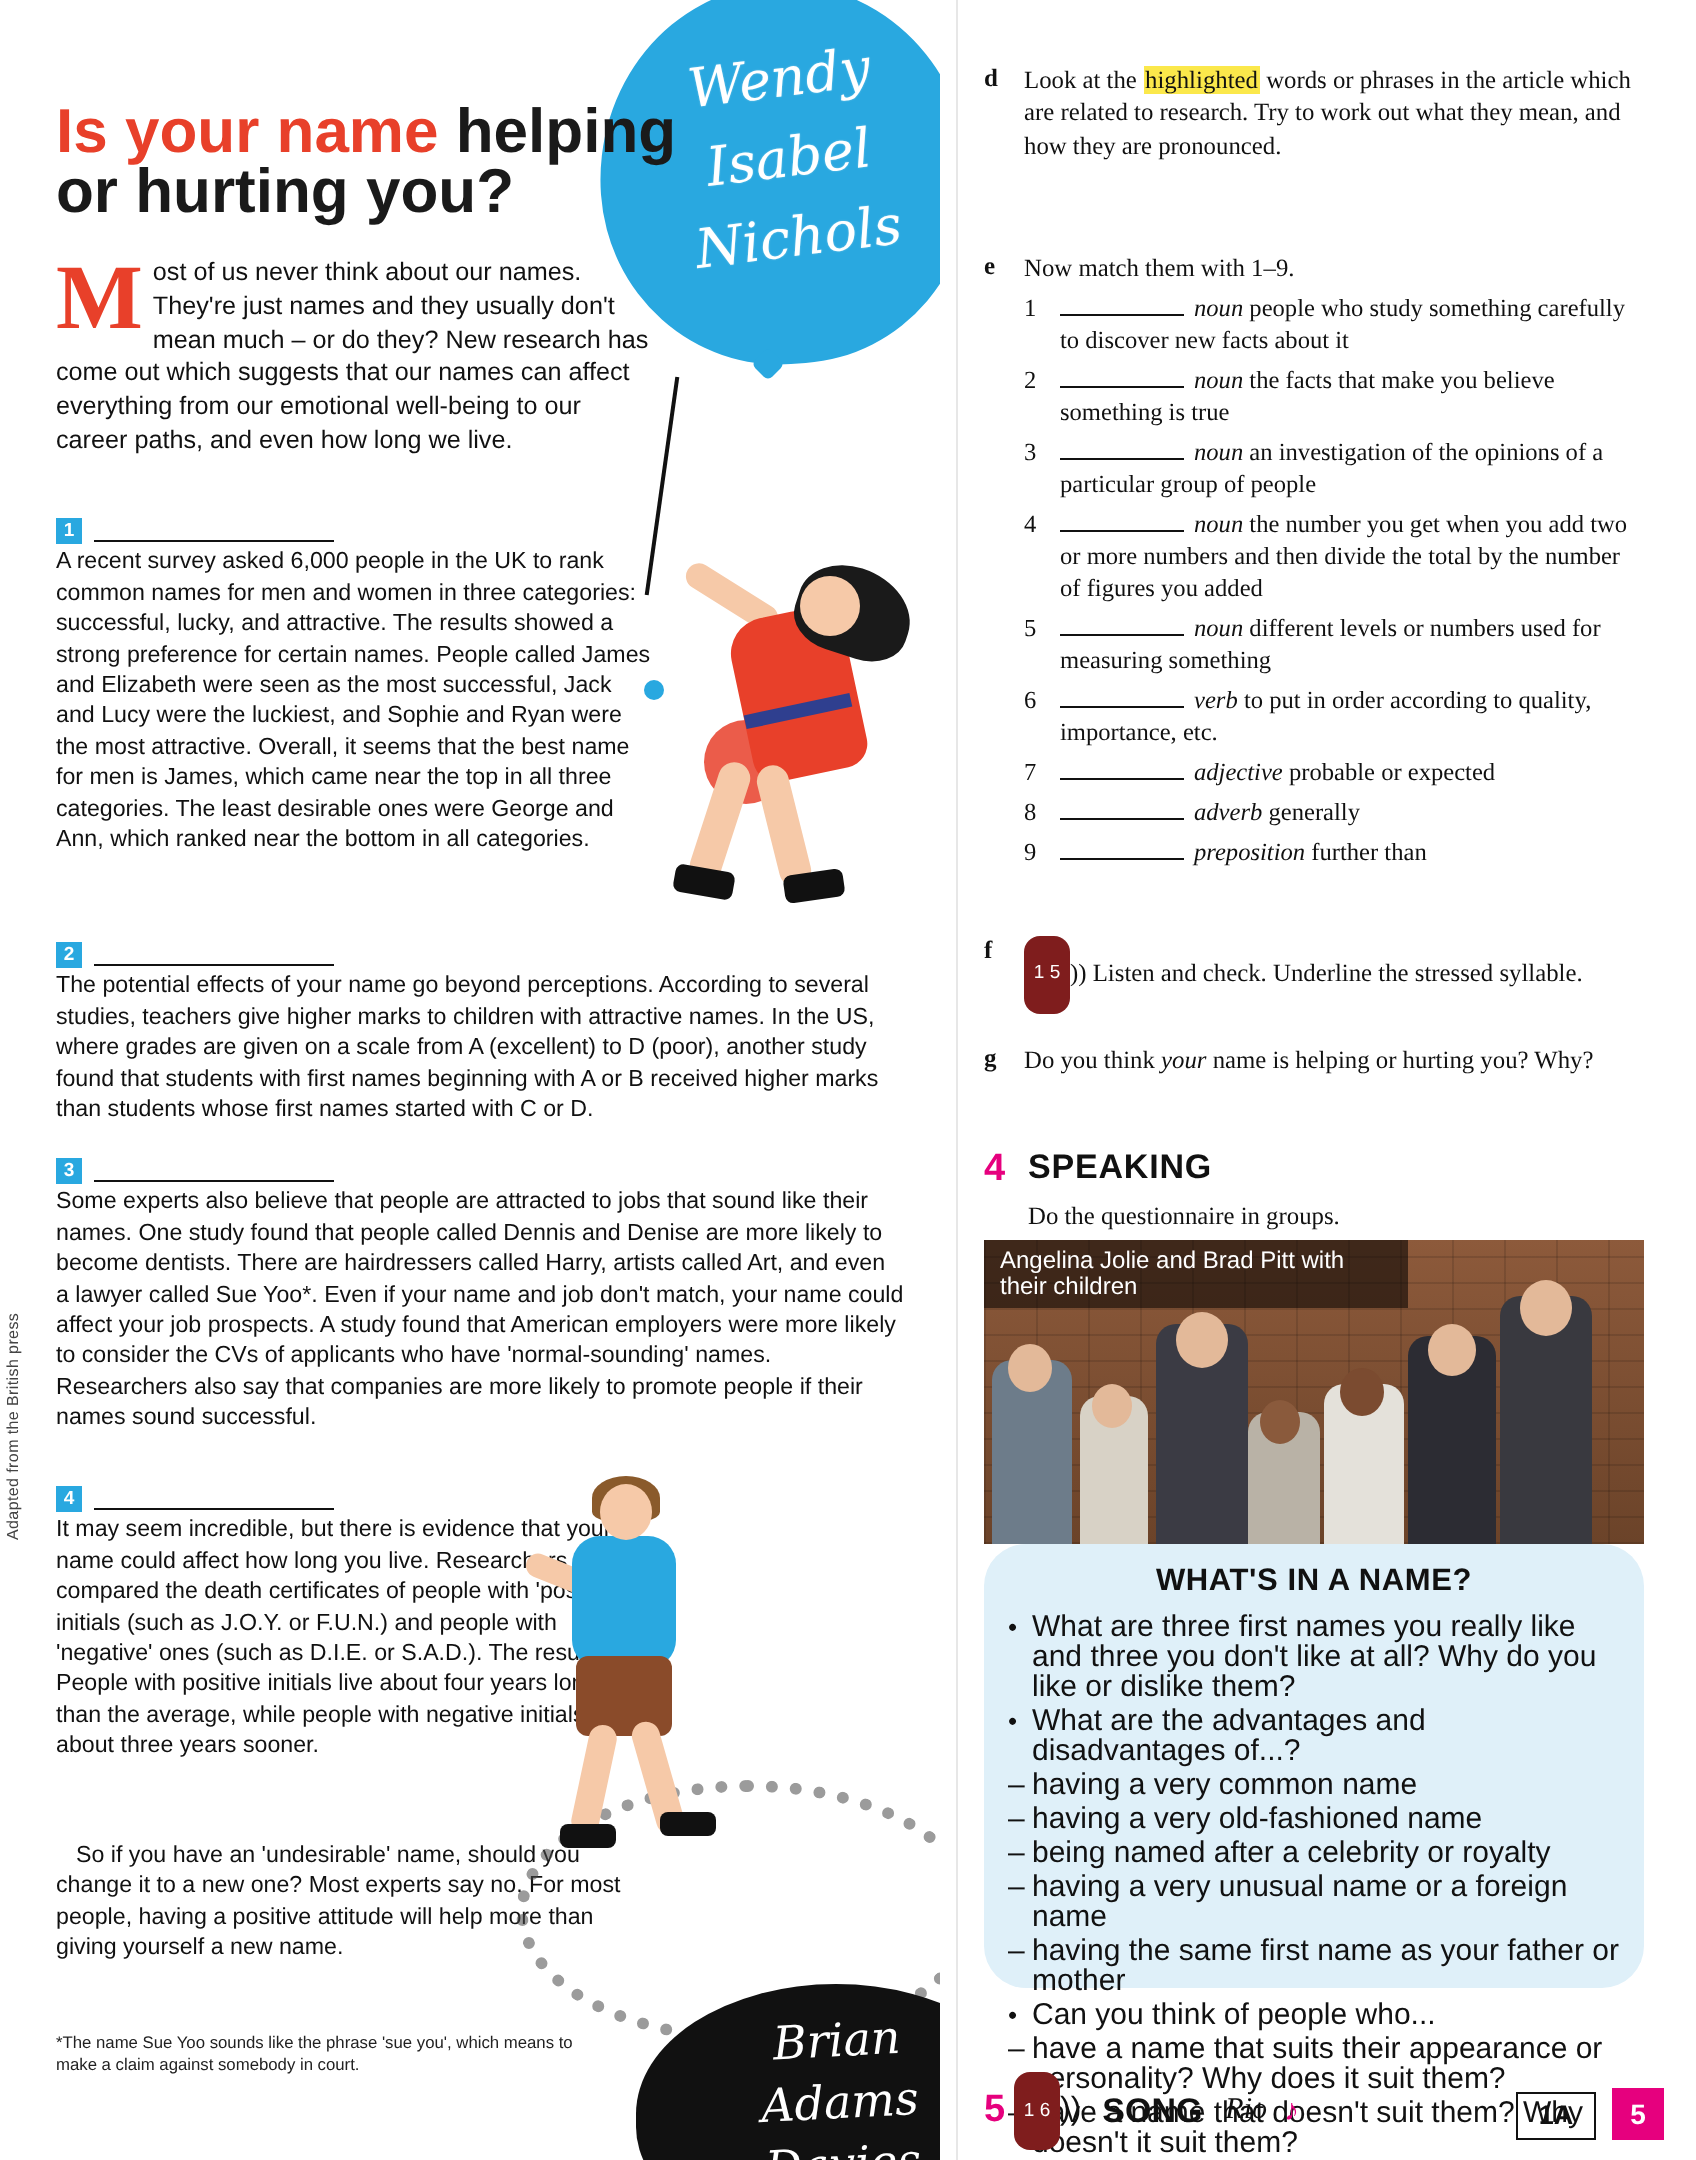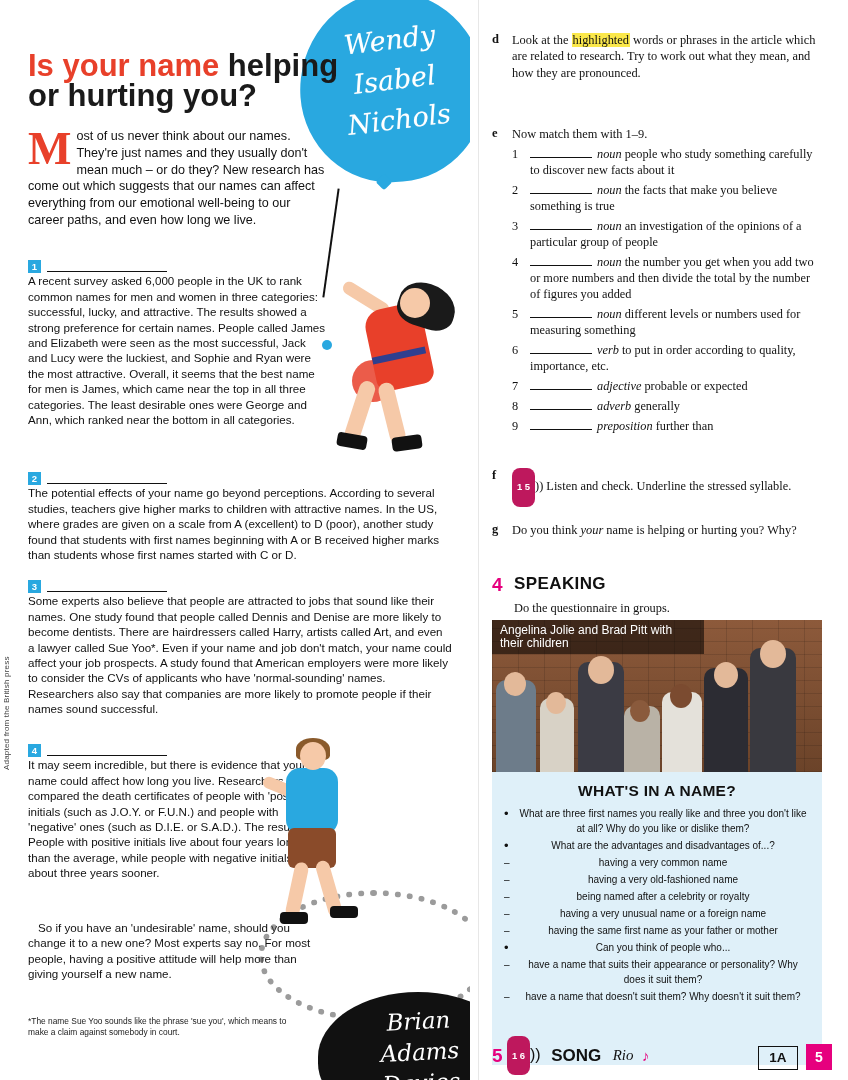--- a/index.html
+++ b/index.html
@@ -124,22 +124,22 @@
   .ex .body{margin-left:20px;font-size:12.4px;line-height:16.4px;color:#111;font-family:"Liberation Serif", serif;}
 
   .matchlist{margin-left:20px;margin-top:4px;font-family:"Liberation Serif", serif;}
   .matchrow{display:flex;font-size:12.3px;line-height:16px;margin-bottom:4px;}
   .matchrow .n{width:18px;flex:0 0 18px;}
   .matchrow .gap{display:inline-block;width:62px;border-bottom:1px solid #111;height:11px;margin-right:5px;}
   .pos{font-style:italic;}
 
   .audio{
     display:inline-flex;align-items:center;justify-content:center;
-    min-width:15px;height:15px;padding:12px 4px;border-radius:8px;background:#be185d;color:#fff;
-    font-size:9.5px;font-weight:bold;font-family:"Liberation Sans",sans-serif;vertical-align:middle;
+    min-width:15px;height:15px;padding:12px 4px;border-radius:8px;background:#7f1d1d;color:#fff;
+    font-size:9.5px;font-weight:normal;font-family:"Liberation Sans",sans-serif;vertical-align:middle;
   }
 
   .secnum{
     position:absolute;left:0;top:0;color:#e6007e;font-size:19px;font-weight:bold;
     font-family:"Liberation Sans",sans-serif;
   }
   .sectitle{
     margin-left:22px;font-size:17px;font-weight:bold;letter-spacing:.4px;
     font-family:"Liberation Sans",sans-serif;
   }
@@ -152,28 +152,28 @@
      repeating-linear-gradient(0deg,rgba(0,0,0,.12) 0 1px,transparent 1px 13px),
      repeating-linear-gradient(90deg,rgba(0,0,0,.12) 0 1px,transparent 1px 26px);}
   .p-cap{
     position:absolute;left:0;top:0;background:rgba(0,0,0,.55);color:#fff;
     font-size:12px;line-height:13px;padding:4px 8px;max-width:196px;
   }
   .fig{position:absolute;bottom:0;background:#2a2a2a;border-radius:10px 10px 0 0;}
   .face{position:absolute;border-radius:50%;background:#e3b999;}
 
   .quiz{
-    position:absolute;left:492px;top:772px;width:330px;height:293px;background:#dff0f9;
+    position:absolute;left:492px;top:772px;width:330px;height:222px;background:#dff0f9;border-radius:21px;
   }
   .quiz h3{
     margin:0;padding:10px 0 6px;text-align:center;font-size:15.5px;font-weight:bold;letter-spacing:.3px;
     font-family:"Liberation Sans",sans-serif;
   }
   .quiz ul{margin:0;padding:0 12px 0 24px;list-style:none;}
-  .quiz li{font-size:10px;line-height:15px;margin-bottom:2px;position:relative;text-align:center;}
+  .quiz li{font-size:15px;line-height:15px;margin-bottom:2px;position:relative;}
   .quiz li.b:before{content:"•";position:absolute;left:-12px;font-size:13px;}
   .quiz li.d{margin-left:0;}
   .quiz li.d:before{content:"–";position:absolute;left:-12px;}
 
   .songline{position:absolute;left:492px;top:1036px;width:330px;font-family:"Liberation Sans",sans-serif;}
   .songline .num{color:#e6007e;font-size:19px;font-weight:bold;vertical-align:middle;}
   .songline .song{font-size:17px;font-weight:bold;vertical-align:middle;margin-left:6px;}
   .songline .rio{font-family:"Liberation Serif",serif;font-style:italic;font-size:15px;vertical-align:middle;margin-left:7px;}
   .note{color:#e6007e;font-size:15px;vertical-align:middle;margin-left:4px;}
 

